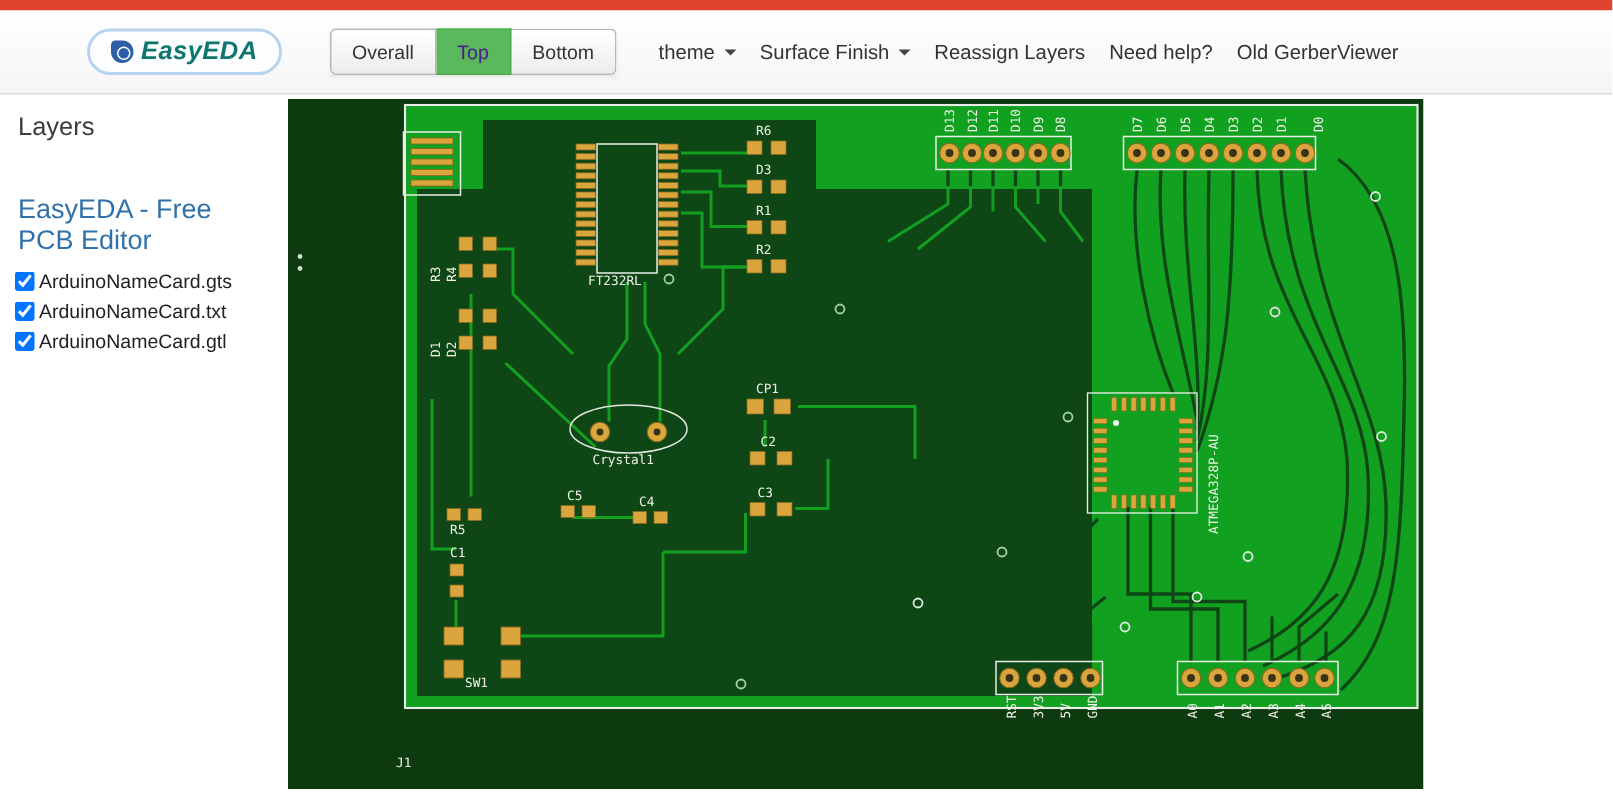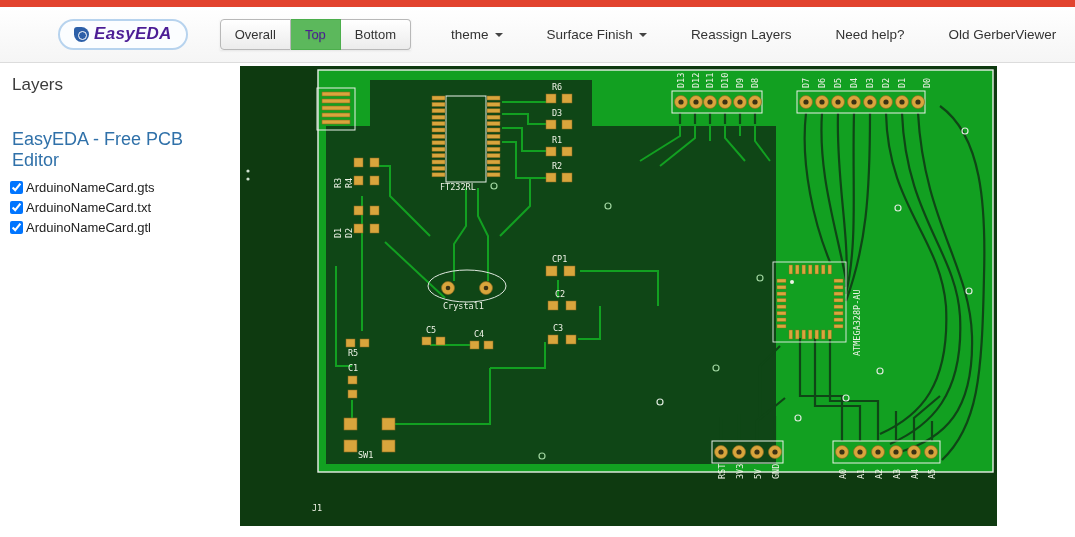--- a/index.html
+++ b/index.html
@@ -14,36 +14,36 @@
     background:linear-gradient(#ffffff,#f5f5f5);
     border-bottom:1px solid #dcdcdc; padding:0 12px;
   }
   .logo { display:flex; align-items:center; margin-left:46px; cursor:pointer; }
   .logo-cloud {
     border:2px solid #b7d3ee; border-radius:20px; background:#fbfdff;
     padding:3px 14px 4px; display:flex; align-items:center; gap:5px;
   }
   .logo-badge { width:15px; height:15px; background:#2c5fa8; border-radius:4px 10px 10px 10px; position:relative; }
   .logo-badge::after { content:""; position:absolute; left:4px; top:4px; width:7px; height:7px; border:1.5px solid #fff; border-radius:50%; }
-  .logo-text { color:#4c1d95; font-weight:bold; font-style:italic; font-size:17px; letter-spacing:.3px; }
+  .logo-text { color:#0f766e; font-weight:bold; font-style:italic; font-size:17px; letter-spacing:.3px; }
   .btn-group { display:flex; margin-left:32px; box-shadow:0 1px 2px rgba(0,0,0,.08); }
   .btn {
     padding:7px 14px; font-size:13px; color:#333; cursor:pointer;
     border:1px solid #b8b8b8; background:linear-gradient(#ffffff,#ececec);
     font-family:"Liberation Sans", sans-serif;
   }
   .btn + .btn { border-left:none; }
   .btn:first-child { border-radius:4px 0 0 4px; }
   .btn:last-child { border-radius:0 4px 4px 0; }
   .btn.active { background:#5cb85c; border-color:#4cae4c; color:#4c1d95; text-shadow:0 1px 1px rgba(0,0,0,.15); }
-  .menu { display:flex; align-items:center; gap:44px; margin-left:40px; font-size:13.5px; color:#333; }
+  .menu { display:flex; align-items:center; gap:16px; margin-left:28px; font-size:13.5px; color:#333; }
   .menu-item { display:flex; align-items:center; gap:6px; cursor:pointer; white-space:nowrap; }
   .caret { width:0; height:0; border-left:4px solid transparent; border-right:4px solid transparent; border-top:4px solid #444; }
   .main { display:flex; }
-  .sidebar { width:240px; padding:8px 10px; }
+  .sidebar { width:192px; padding:8px 10px; }
   .sidebar-title { font-size:17px; color:#3c3c3c; margin:4px 0 34px 2px; font-weight:normal; }
   .editor-link { display:block; color:#3071a9; font-size:18px; text-decoration:none; margin:0 0 6px 2px; cursor:pointer; }
   .layer-row { display:flex; align-items:center; height:20px; font-size:13px; color:#222; }
   .layer-row input { width:13px; height:13px; margin:0 3px 0 0; cursor:pointer; }
   .canvas-wrap { width:757px; height:460px; margin-top:3px; cursor:grab; }
   svg text {
     font-family:"DejaVu Sans Mono", monospace;
     fill:#eef2e6; font-size:8.5px;
   }
 </style>

